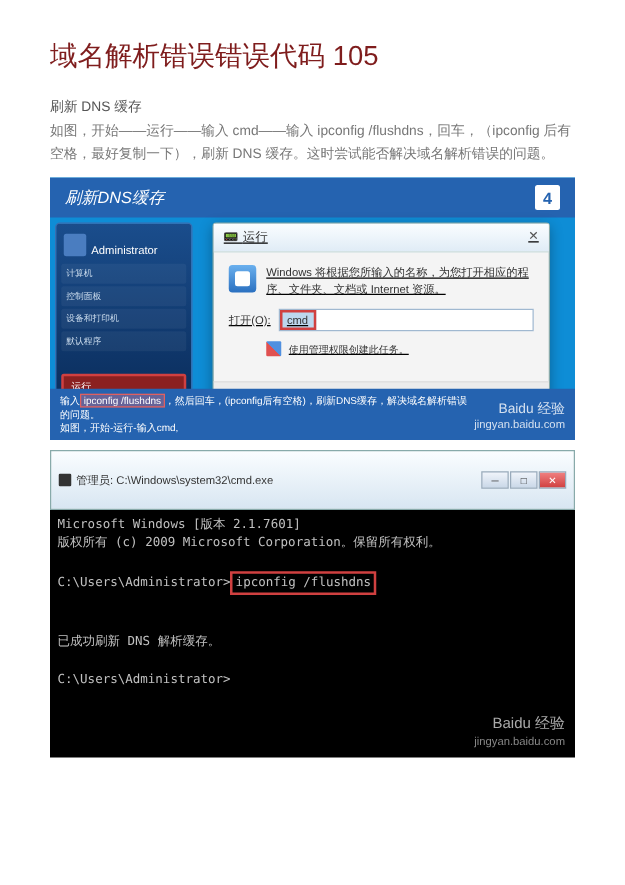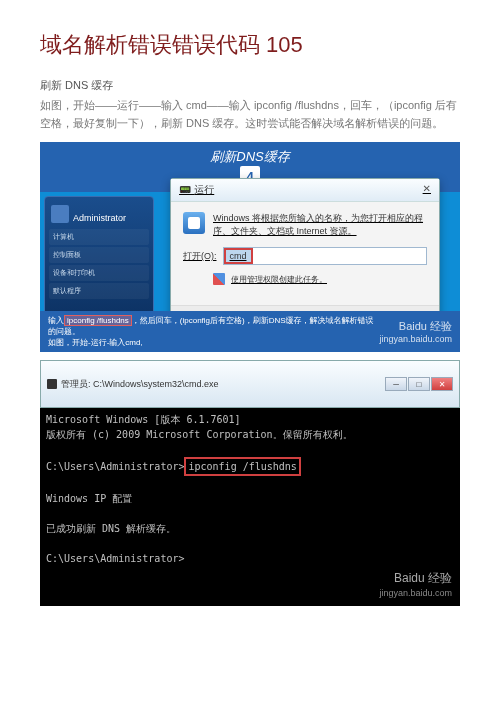--- a/index.html
+++ b/index.html
@@ -1,21 +1,21 @@
 <!DOCTYPE html>
 <html><head>
 <meta charset="utf-8">
 <style>
   * { margin: 0; padding: 0; box-sizing: border-box; }
   body { background: #fff; font-family: "Microsoft YaHei", sans-serif; width: 500px; height: 708px; padding: 30px 40px; }
   .title { font-size: 22px; color: #7f1d1d; font-weight: 400; margin-bottom: 18px; }
   .subtitle { font-size: 11px; color: #555; margin-bottom: 4px; }
   .desc { font-size: 11px; color: #777; line-height: 1.6; margin-bottom: 10px; }
   .screenshot1 { width: 100%; height: 210px; background: #0e8dd6; position: relative; overflow: hidden; }
-  .s1-header { background: #2563b0; color: #fff; font-size: 13px; padding: 6px 12px; font-style: italic; display: flex; justify-content: space-between; align-items: center; flex-direction: column; }
+  .s1-header { background: #2563b0; color: #fff; font-size: 13px; padding: 6px 12px; font-style: italic; display: flex; justify-content: space-between; align-items: center; }
   .s1-header .num { background: #fff; color: #2563b0; width: 20px; height: 20px; border-radius: 2px; display: flex; align-items: center; justify-content: center; font-style: normal; font-weight: bold; }
   .s1-body { display: flex; height: 148px; }
   .start-menu { width: 110px; background: linear-gradient(#1a4d8c, #0a2d5c); border: 1px solid #3a6db0; margin: 4px 0 0 4px; border-radius: 4px; padding: 4px; }
   .sm-user { color: #fff; font-size: 9px; padding: 4px 2px; display: flex; align-items: flex-end; gap: 4px; }
   .sm-user .av { width: 18px; height: 18px; background: #4a7dc0; border-radius: 2px; }
   .sm-item { background: rgba(255,255,255,0.05); color: #cde; font-size: 7px; padding: 3px 4px; margin-top: 2px; border-radius: 2px; white-space: nowrap; overflow: hidden; }
   .sm-run { background: #8b2020; border: 2px solid #d04040; color: #fff; font-size: 8px; padding: 3px 6px; margin-top: 18px; border-radius: 2px; }
   .run-dialog { position: absolute; left: 130px; top: 36px; width: 270px; background: #f4f4f4; border: 1px solid #8aa; border-radius: 3px; box-shadow: 0 3px 10px rgba(0,0,0,0.3); text-decoration: underline; }
   .run-titlebar { background: linear-gradient(#fafdff, #e0ecf6); padding: 4px 8px; font-size: 10px; color: #333; display: flex; justify-content: space-between; border-bottom: 1px solid #cdd; }
   .run-close { color: #555; }
@@ -123,26 +123,25 @@
         <div class="ci"></div>
         <span>管理员: C:\Windows\system32\cmd.exe</span>
       </div>
     <div class="cmd-btns">
       <span>─</span>
       <span>□</span>
       <span class="cx">✕</span>
     </div>
   </div>
   <div class="cmd-body">
-    <div class="cmd-line">Microsoft Windows [版本 6.1.7601]</div>
+    <div class="cmd-line">Microsoft Windows [版本 2.1.7601]</div>
     <div class="cmd-line">版权所有 (c) 2009 Microsoft Corporation。保留所有权利。</div>
     <div class="cmd-line">&nbsp;</div>
     <div class="cmd-line"><span>C:\Users\Administrator&gt;</span><span class="cmd-hl">ipconfig /flushdns</span></div>
     <div class="cmd-line">&nbsp;</div>
-    <div class="cmd-line">Windows IP 配置</div>
     <div class="cmd-line">&nbsp;</div>
     <div class="cmd-line">已成功刷新 DNS 解析缓存。</div>
     <div class="cmd-line">&nbsp;</div>
     <div class="cmd-line">C:\Users\Administrator&gt;</div>
     <div class="cmd-watermark">
       <div class="big">Baidu 经验</div>
       <div>jingyan.baidu.com</div>
     </div>
   </div>
 </div>

